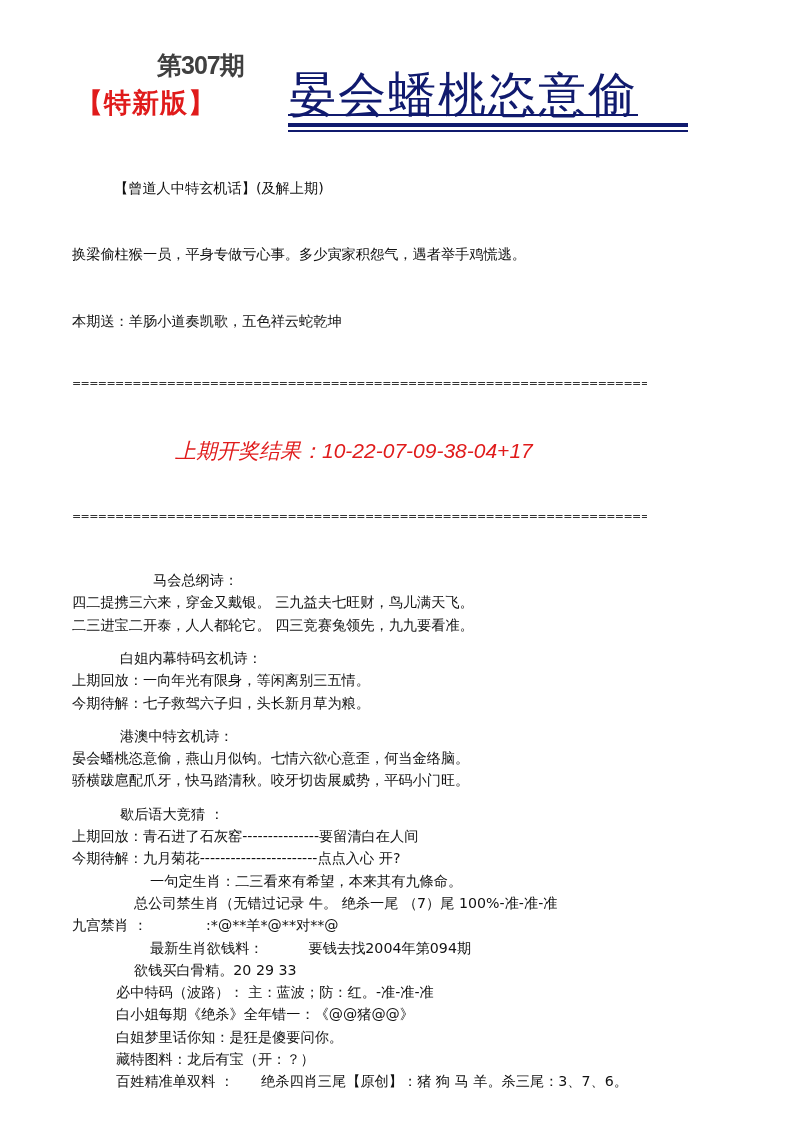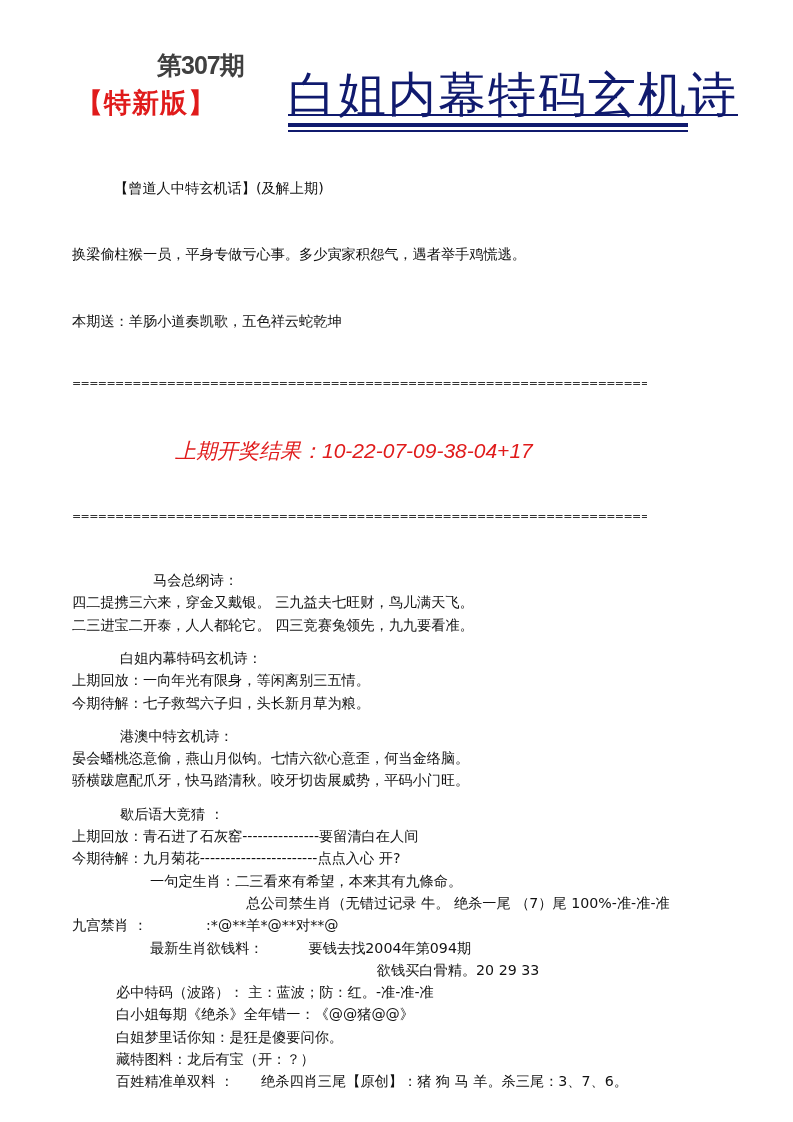--- a/index.html
+++ b/index.html
@@ -41,31 +41,31 @@
     display: block; height: 14px; line-height: 14px; font-size: 11px;
     color: #333; letter-spacing: -0.6px; overflow: hidden; width: 575px;
   }
   .result {
     display: block; height: 30px; line-height: 30px;
     font-family: "Liberation Sans", "DejaVu Sans", sans-serif;
     font-size: 21px; color: #e01b1b; padding-left: 103px; font-style: italic;
   }
   .i1 { padding-left: 42px; }
   .i2 { padding-left: 48px; margin-top: 11px; }
-  .i3 { padding-left: 62px; text-align: center; }
+  .i3 { padding-left: 62px; }
   .i4 { padding-left: 78px; }
   .i5 { padding-left: 81px; }
   .i6 { padding-left: 44px; }
 </style>
 </head>
 <body>
 
 <div class="issue">第307期</div>
 <div class="edition">【特新版】</div>
-<div class="main-title">白姐内幕特码玄机诗</div>
+<div class="main-title">晏会蟠桃恣意偷</div>
 <div class="title-bar-thick"></div>
 <div class="title-bar-thin"></div>
 
 <div class="content">
   <span class="line i1">【曾道人中特玄机话】(及解上期)</span>
   <span class="line">换梁偷柱猴一员，平身专做亏心事。多少寅家积怨气，遇者举手鸡慌逃。</span>
   <span class="line">本期送：羊肠小道奏凯歌，五色祥云蛇乾坤</span>
   <span class="sep">====================================================================</span>
   <span class="result"><span>上期开奖结果：</span><span>10-22-07-09-38-04+17</span></span>
   <span class="sep">====================================================================</span>

